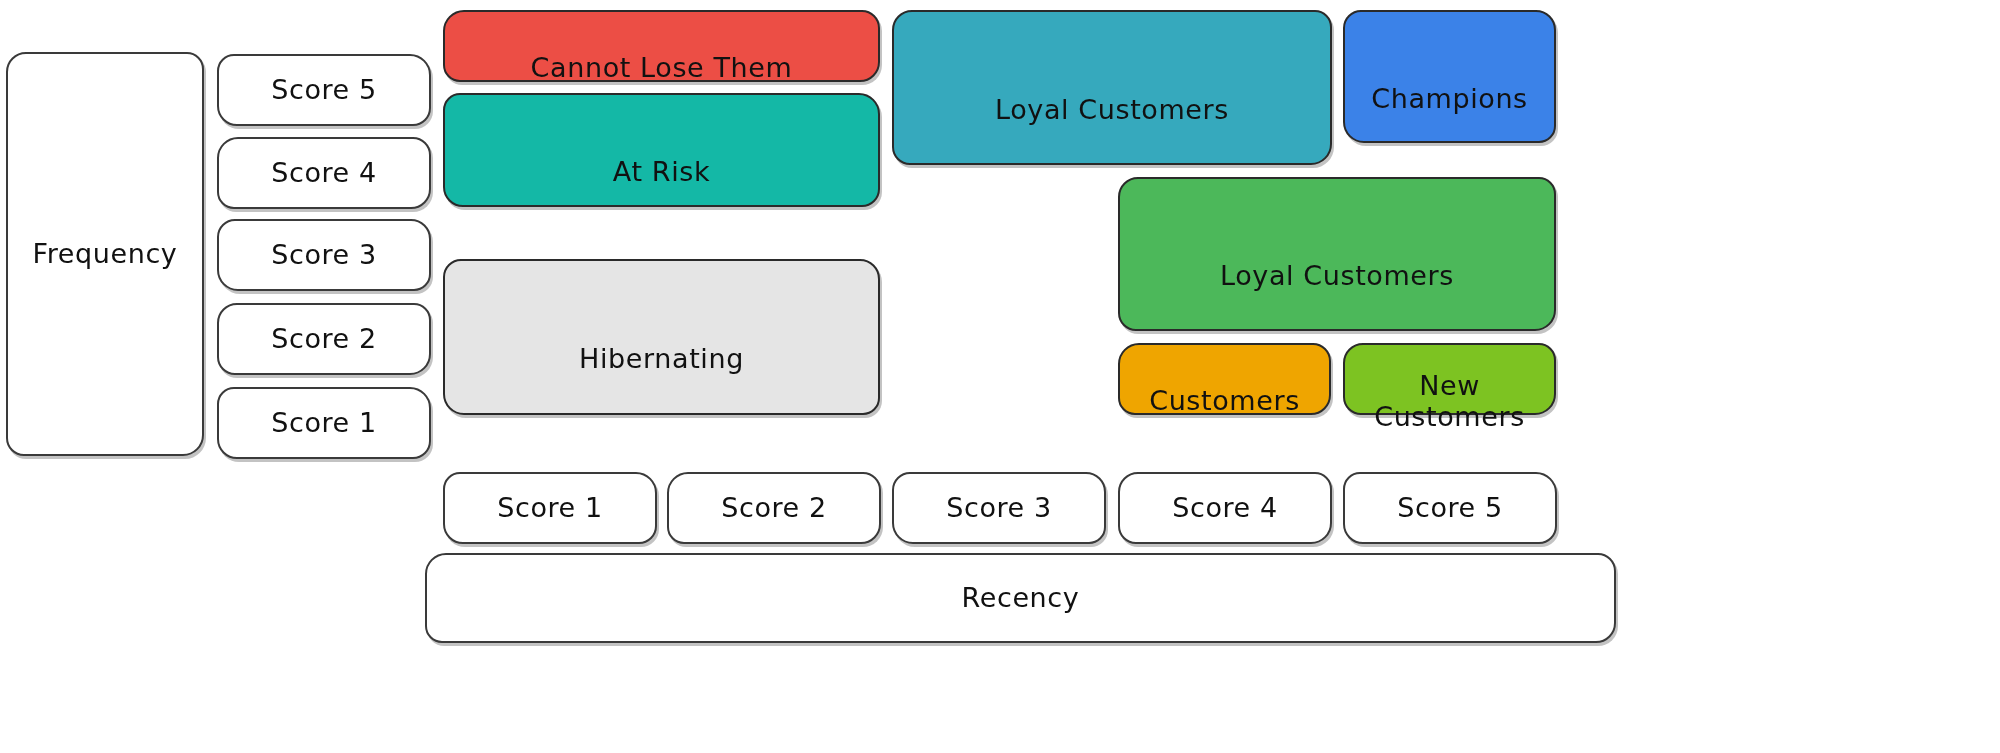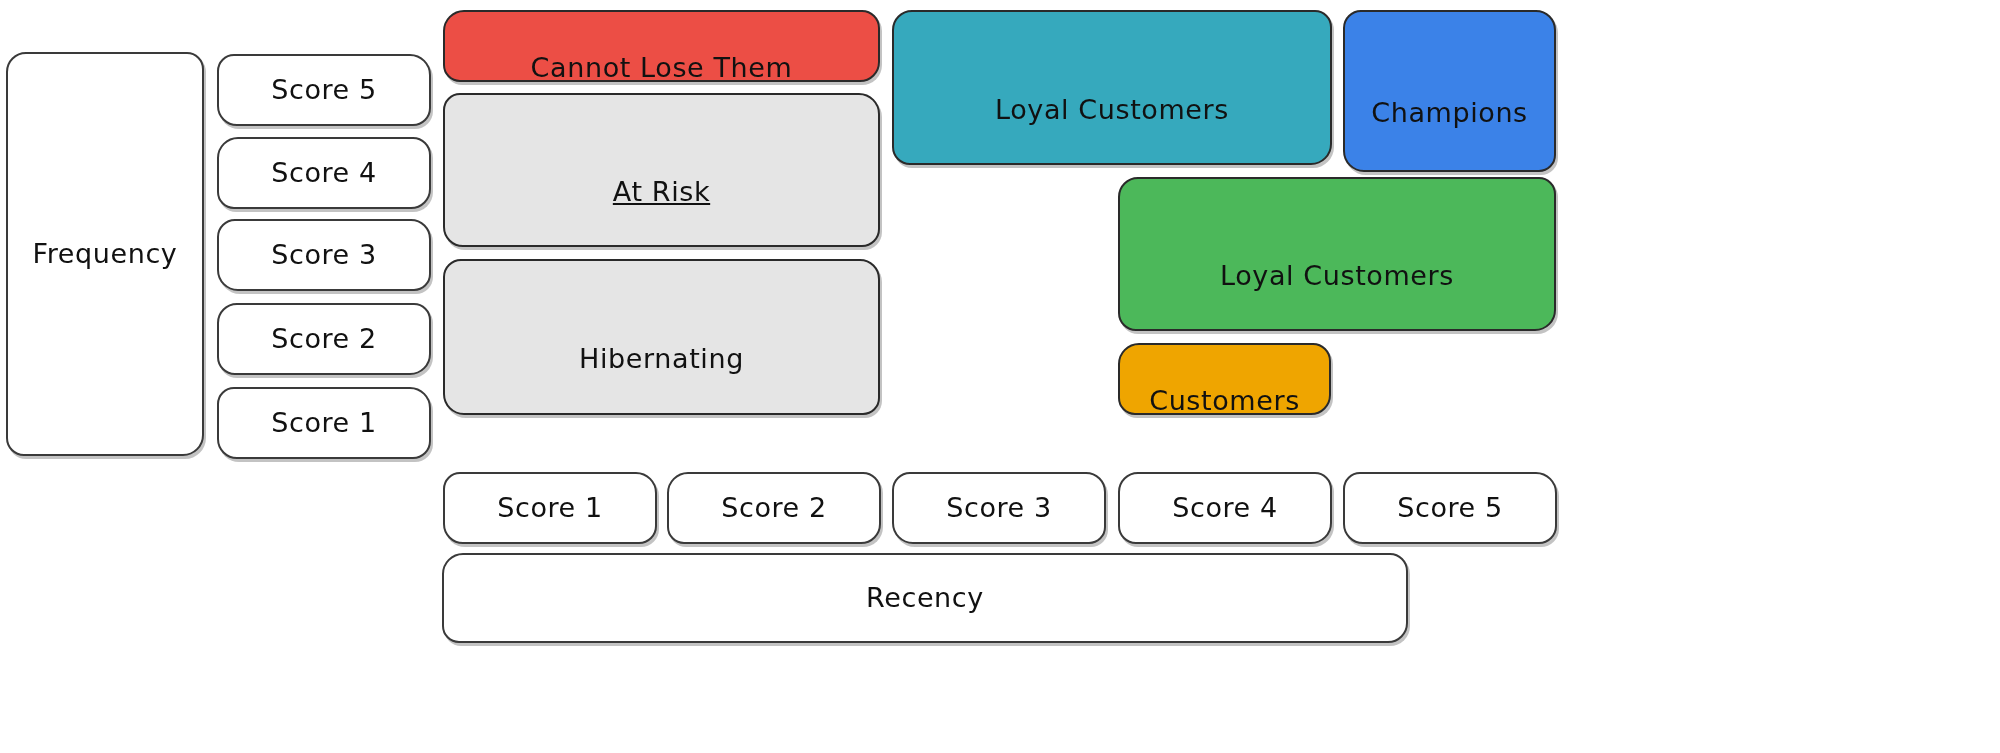--- a/index.html
+++ b/index.html
@@ -50,44 +50,47 @@
   <div class="box plain w2 lbl" style="left:217px;top:343px;width:214px;height:72px;">Score 1</div>
 
   <div class="box filled w3" style="left:443px;top:10px;width:437px;height:72px;background:#ec4e45;">
     <span class="lbl">Cannot Lose Them</span>
   </div>
 
   <div class="box filled w1" style="left:892px;top:10px;width:440px;height:155px;background:#36a9bd;">
     <span class="lbl">Loyal Customers</span>
   </div>
 
-  <div class="box filled w4" style="left:1343px;top:10px;width:213px;height:162px;background:#3b82e8;">
+  <div class="box filled w4" style="left:1343px;top:10px;width:213px;height:133px;background:#3b82e8;">
     <span class="lbl">Champions</span>
   </div>
 
-  <div class="box filled w2" style="left:443px;top:93px;width:437px;height:154px;background:#e5e5e5;text-decoration:underline;">
+  <div class="box filled w2" style="left:443px;top:93px;width:437px;height:114px;background:#14b8a6;">
     <span class="lbl">At Risk</span>
   </div>
 
 
   <div class="box filled w1" style="left:1118px;top:177px;width:438px;height:154px;background:#4cb85a;">
     <span class="lbl">Loyal Customers</span>
   </div>
 
   <div class="box filled w4" style="left:443px;top:259px;width:437px;height:156px;background:#e5e5e5;text-align:center;">
     <span class="lbl">Hibernating</span>
   </div>
 
 
   <div class="box filled w3" style="left:1118px;top:343px;width:213px;height:72px;background:#efa500;">
     <span class="lbl">Customers</span>
   </div>
 
+  <div class="box filled w1" style="left:1343px;top:343px;width:213px;height:72px;background:#7dc322;">
+    <span class="lbl">New Customers</span>
+  </div>
 
   <div class="box plain w2 lbl" style="left:443px;top:428px;width:214px;height:72px;">Score 1</div>
   <div class="box plain w3 lbl" style="left:667px;top:428px;width:214px;height:72px;">Score 2</div>
   <div class="box plain w4 lbl" style="left:892px;top:428px;width:214px;height:72px;">Score 3</div>
   <div class="box plain w1 lbl" style="left:1118px;top:428px;width:214px;height:72px;">Score 4</div>
   <div class="box plain w2 lbl" style="left:1343px;top:428px;width:214px;height:72px;">Score 5</div>
 
-  <div class="box plain w3 lbl" style="left:442px;top:509px;width:966px;height:90px;text-align:right;">Recency</div>
+  <div class="box plain w3 lbl" style="left:425px;top:509px;width:1191px;height:90px;text-align:right;">Recency</div>
 
 </div>
 
 </body></html>

